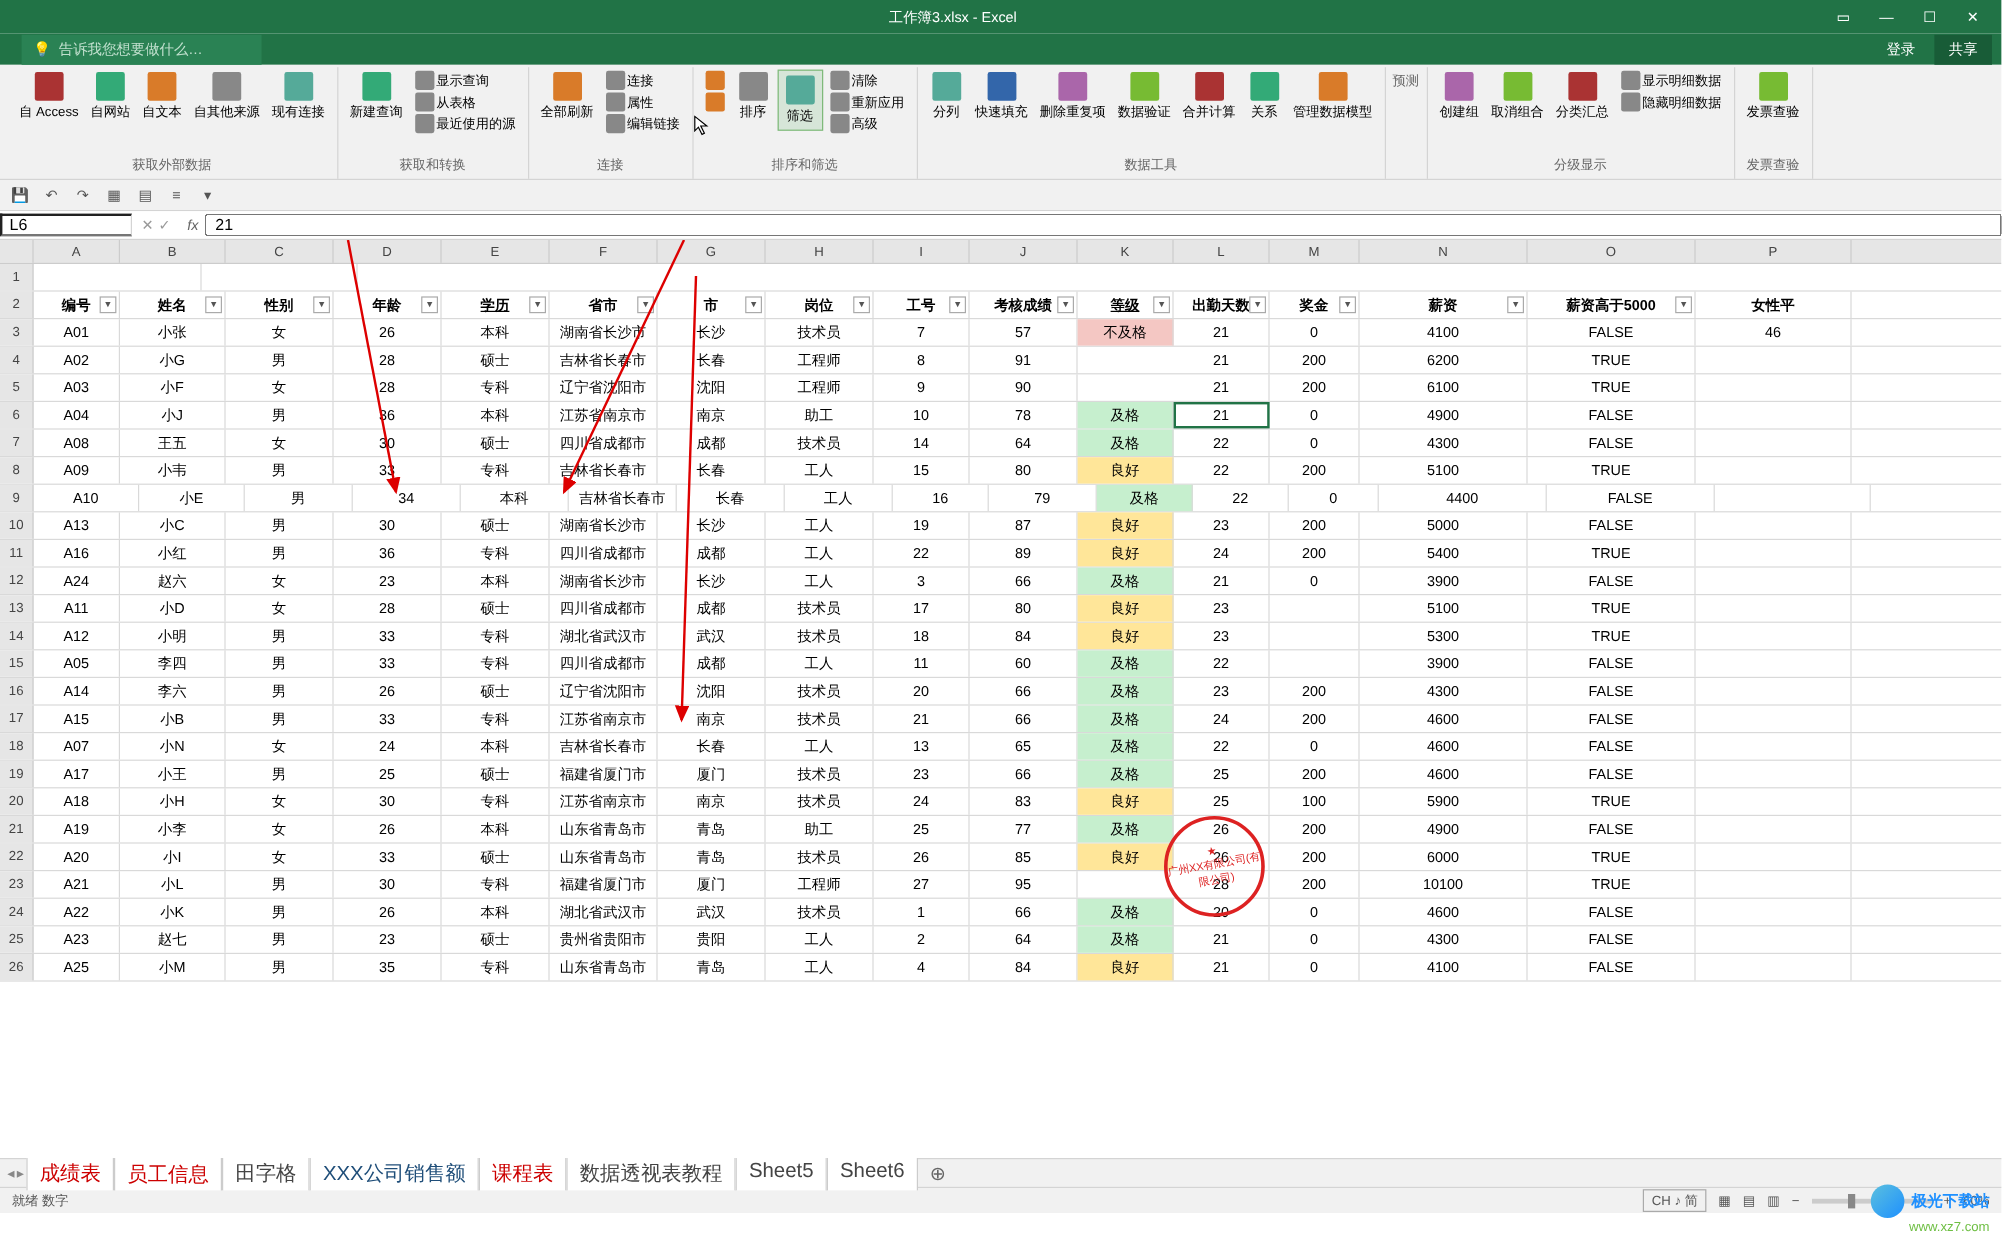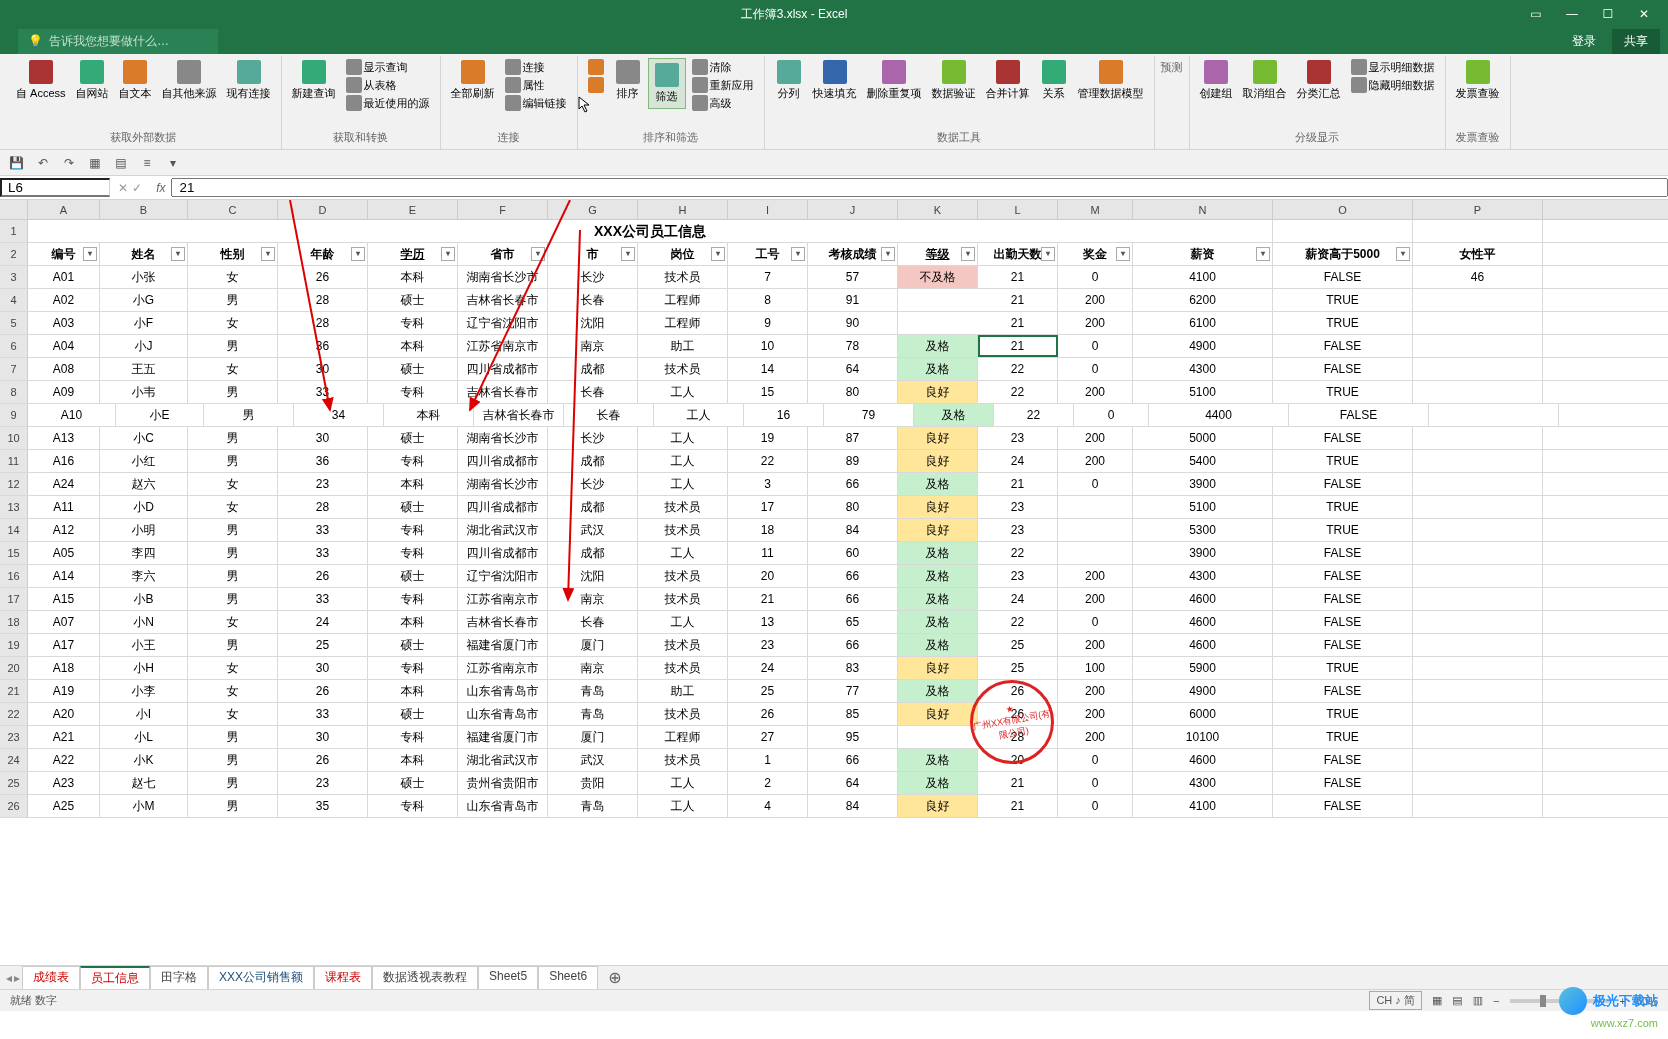--- a/index.html
+++ b/index.html
@@ -52,21 +52,21 @@
 .lvl-pass { background: #c6efce; }
 .lvl-good { background: #ffe699; }
 .selected { outline: 2px solid #217346; outline-offset: -2px; }
 
 .stamp { position: absolute; width: 84px; height: 84px; border: 3px solid #d22; border-radius: 50%; top: 480px; left: 970px; color: #d22; font-size: 9px; display: flex; align-items: center; justify-content: center; text-align: center; pointer-events: none; }
 .stamp .inner { transform: rotate(-10deg); }
 .arrow { position: absolute; pointer-events: none; }
 .cursor { position: absolute; top: 96px; left: 578px; width: 14px; height: 18px; pointer-events: none; }
 
 .sheettabs { background: #f1f1f1; height: 24px; display: flex; align-items: center; border-top: 1px solid #d4d4d4; padding: 0 6px; gap: 2px; }
-.stab { background: #fff; border: 1px solid #ccc; border-bottom: none; padding: 2px 10px; font-size: 12px; cursor: pointer; color: #444; }
+.stab { background: #fff; border: 1px solid #ccc; border-bottom: none; padding: 2px 10px; font-size: 17px; cursor: pointer; color: #444; }
 .stab.red { color: #c00; }
 .stab.active { background: #fff; border-top: 2px solid #217346; }
 .stab.navy { color: #1f4e79; }
 
 .status { background: #f1f1f1; height: 22px; display: flex; align-items: center; justify-content: space-between; padding: 0 10px; font-size: 11px; color: #555; border-top: 1px solid #d4d4d4; }
 .status .right { display: flex; align-items: center; gap: 10px; }
 .zoom-slider { width: 100px; height: 4px; background: #ccc; position: relative; }
 .zoom-slider::after { content: ''; position: absolute; left: 30%; top: -4px; width: 6px; height: 12px; background: #888; }
 
 .watermark { position: absolute; bottom: 24px; right: 10px; display: flex; align-items: center; gap: 6px; pointer-events: none; }
@@ -316,21 +316,20 @@
       <div class="ch" style="width: 80px;">K</div>
       <div class="ch" style="width: 80px;">L</div>
       <div class="ch" style="width: 75px;">M</div>
       <div class="ch" style="width: 140px;">N</div>
       <div class="ch" style="width: 140px;">O</div>
       <div class="ch" style="width: 130px;">P</div>
     </div>
   <div id="rows">
       <div class="row title-row">
         <div class="rh">1</div>
-        <div class="cell" style="width: 1245px;">XXX公司员工信息</div>
         <div class="cell" style="width: 140px;"></div>
         <div class="cell" style="width: 130px;"></div>
       </div>
       <div class="row hdr-row">
         <div class="rh">2</div>
         <div class="cell" style="width: 72px;">编号<span class="filter-arrow">▾</span></div>
         <div class="cell" style="width: 88px;">姓名<span class="filter-arrow">▾</span></div>
         <div class="cell" style="width: 90px;">性别<span class="filter-arrow">▾</span></div>
         <div class="cell" style="width: 90px;">年龄<span class="filter-arrow">▾</span></div>
         <div class="cell" style="width: 90px; text-decoration: underline;">学历<span class="filter-arrow">▾</span></div>

